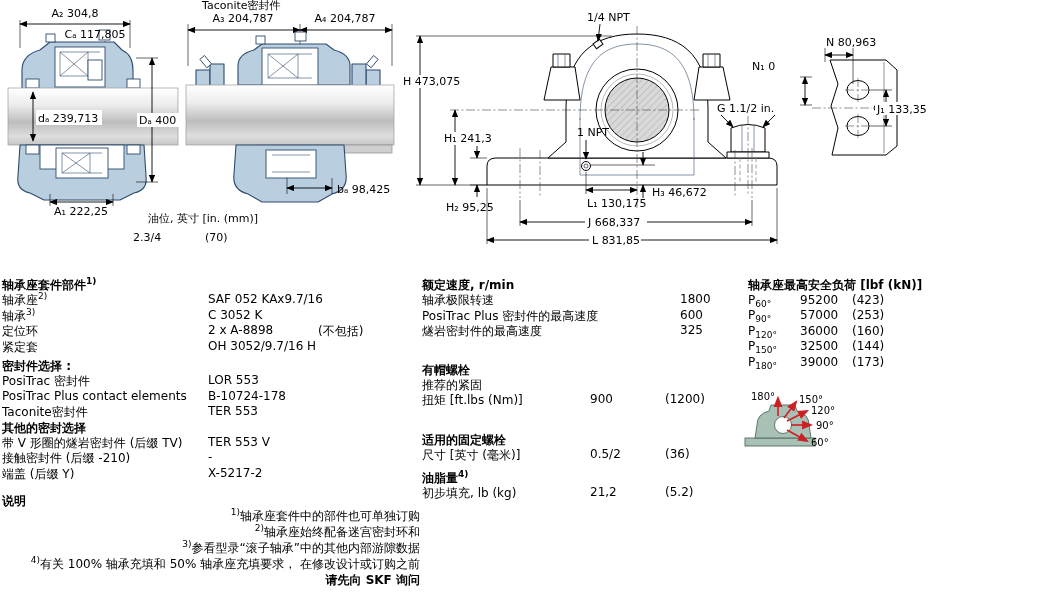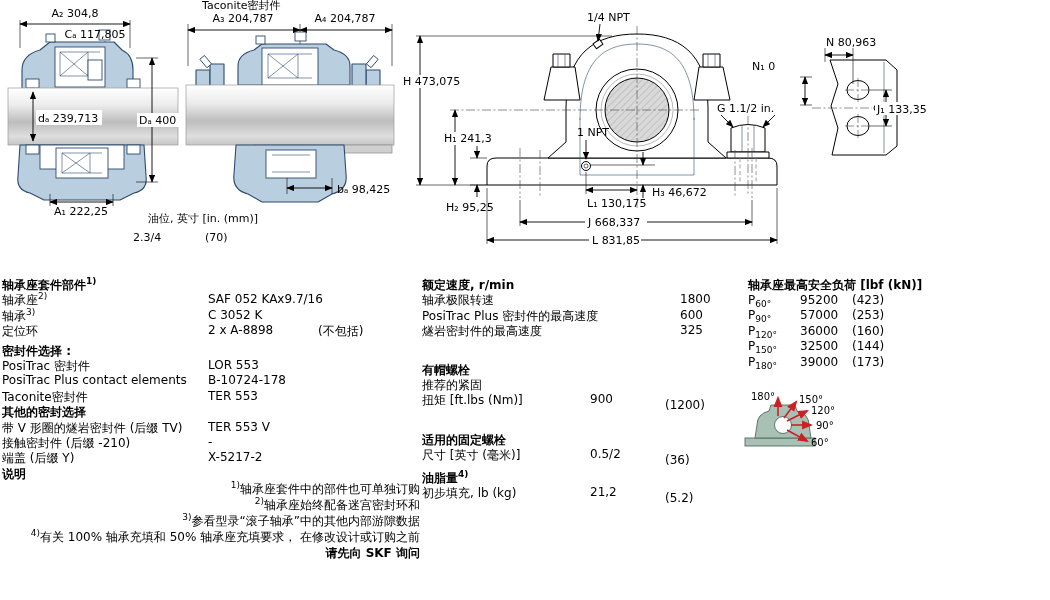--- a/index.html
+++ b/index.html
@@ -18,25 +18,25 @@
   .col{position:absolute;top:277px;}
   #col1{left:2px;width:418px;}
   #col2{left:422px;width:322px;}
   #col3{left:748px;width:300px;}
   .row{position:relative;height:15.4px;white-space:nowrap;}
   #col3 .row{height:15.6px;}
   .hd{font-weight:bold;}
   .row .val{position:absolute;left:206px;}
   .row .note{position:absolute;left:316px;}
   .row .v1{position:absolute;left:168px;}
-  .row .v2{position:absolute;left:243px;margin-top:6px;}
+  .row .v2{position:absolute;left:243px;}
   .row .vr{position:absolute;left:258px;}
   .row .p1{position:absolute;left:52px;}
   .row .p2{position:absolute;left:104px;}
-  .m4{margin-top:4px;} .m15{} .m12{margin-top:0;}
+  .m4{margin-top:4px;} .m15{} .m12{margin-top:12px;}
   .m23{margin-top:23px;} .m6{margin-top:24px;} .m7{margin-top:7px;}
   sup{font-size:9px;line-height:0;}
   sub{font-size:9px;line-height:0;}
   .nrow{line-height:16px;white-space:nowrap;text-align:right;}
 </style>
 </head>
 <body>
 
 <svg width="1050" height="272" viewBox="0 0 1050 272" style="position:absolute;left:0;top:0;">
   <defs>
@@ -236,20 +236,24 @@
   </div>
   <div class="row">
     <span><span>轴承</span><sup>3)</sup></span>
     <span class="val">C 3052 K</span>
   </div>
   <div class="row">
     <span>定位环</span>
     <span class="val">2 x A-8898</span>
     <span class="note">(不包括)</span>
   </div>
+  <div class="row">
+    <span>紧定套</span>
+    <span class="val">OH 3052/9.7/16 H</span>
+  </div>
 
   <div class="row hd m4">密封件选择 :</div>
   <div class="row">
     <span>PosiTrac 密封件</span>
     <span class="val">LOR 553</span>
   </div>
   <div class="row">
     <span>PosiTrac Plus contact elements</span>
     <span class="val">B-10724-178</span>
   </div>

